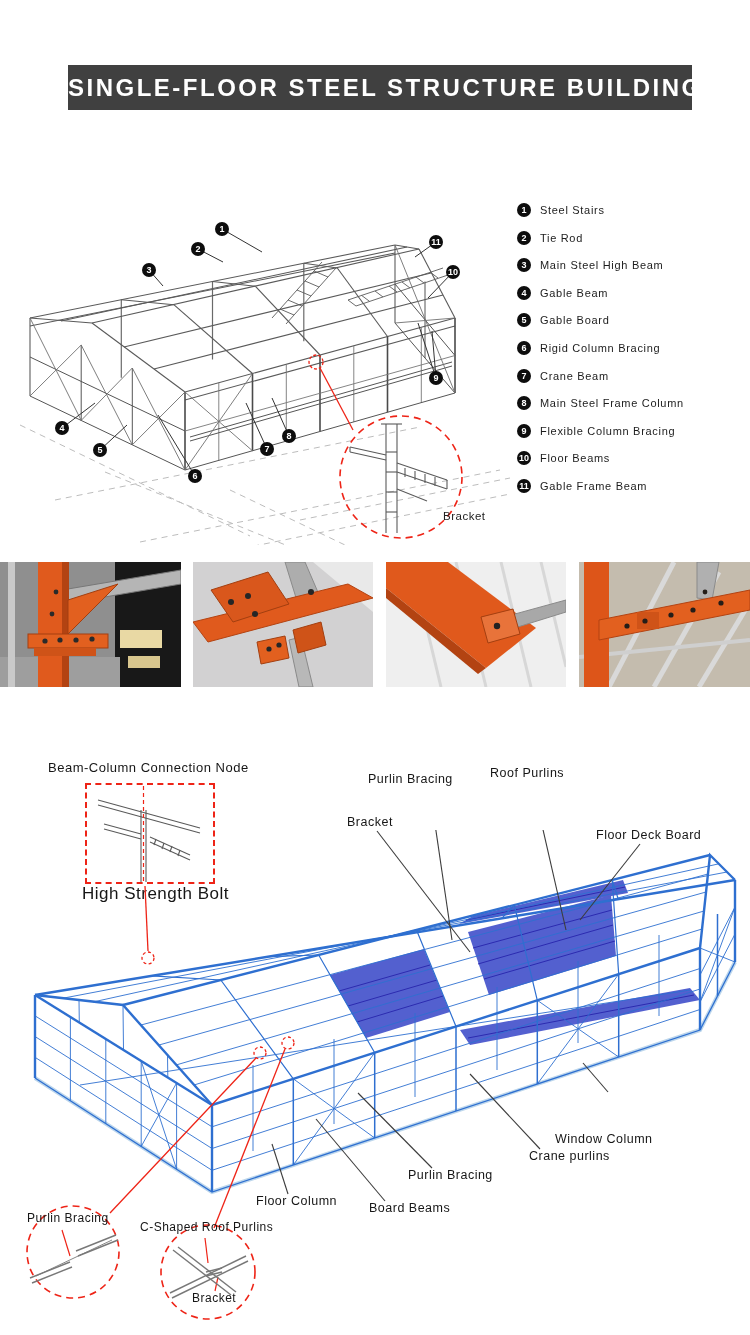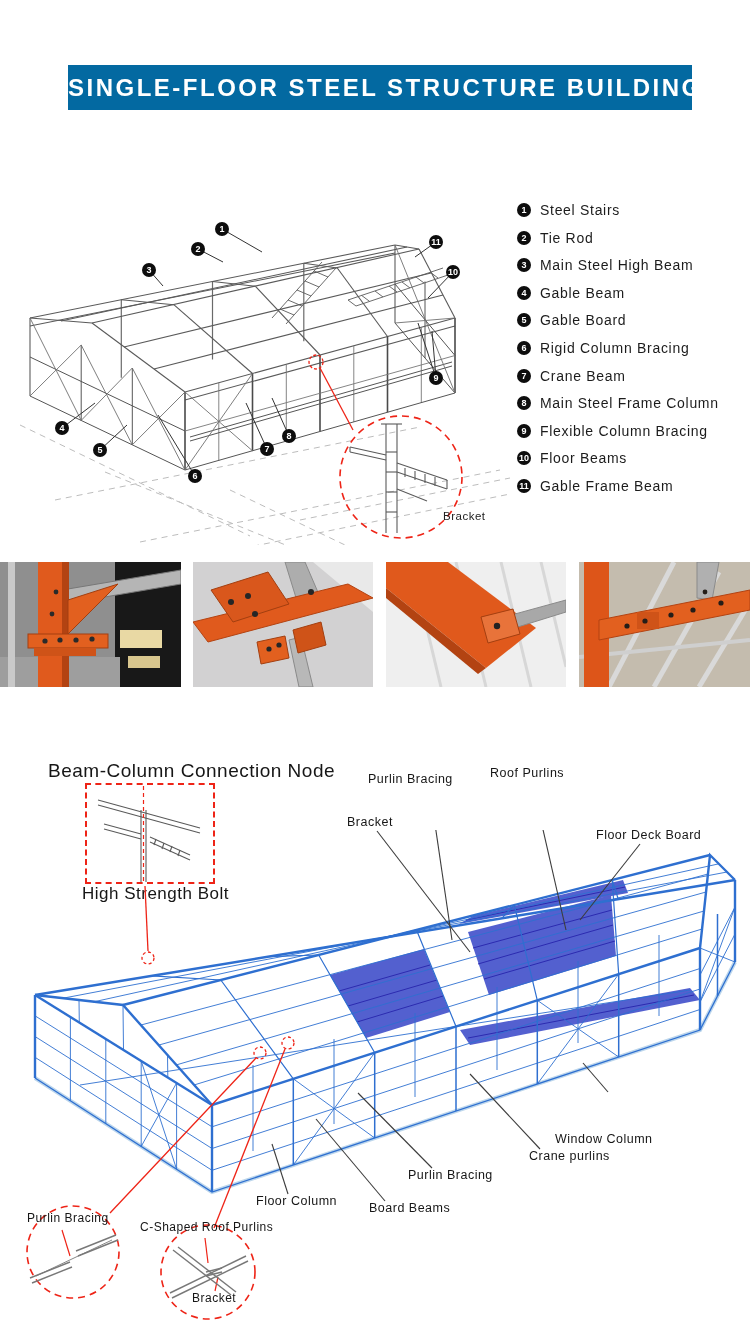--- a/index.html
+++ b/index.html
@@ -1,28 +1,28 @@
 <!DOCTYPE html>
 <html><head>
 <meta charset="utf-8">
 <style>
   html,body{margin:0;padding:0;background:#ffffff;}
   .page{position:relative;width:750px;height:1335px;background:#fff;overflow:hidden;
         font-family:"Liberation Sans",sans-serif;}
-  .banner{position:absolute;left:68px;top:65px;width:624px;height:45px;background:#0369a1;
+  .banner{position:absolute;left:68px;top:65px;width:624px;height:45px;background:#404040;
           color:#fff;font-size:24px;font-weight:bold;letter-spacing:2.5px;line-height:45px;
           white-space:nowrap;}
   svg{position:absolute;}
   .badge{position:absolute;width:14px;height:14px;border-radius:50%;background:#0d0d0d;color:#fff;
          font-size:9px;font-weight:bold;line-height:14px;text-align:center;letter-spacing:0;}
   .legend{position:absolute;left:517px;top:203px;width:232px;}
   .legend-item{display:flex;align-items:center;height:14px;margin-bottom:13.6px;}
   .legend-bullet{flex:0 0 14px;width:14px;height:14px;border-radius:50%;background:#0d0d0d;color:#fff;
                  font-size:9px;font-weight:bold;line-height:14px;text-align:center;margin-right:9px;}
-  .legend-label{font-size:14px;color:#1c1c1c;letter-spacing:.7px;white-space:nowrap;}
+  .legend-label{font-size:11px;color:#1c1c1c;letter-spacing:.7px;white-space:nowrap;}
   .lbl{position:absolute;font-size:12.5px;color:#161616;letter-spacing:.5px;white-space:nowrap;}
   .lbl.small{font-size:12px;}
   .bracket-lbl{position:absolute;left:443px;top:510px;font-size:11.5px;color:#222;letter-spacing:.5px;}
   .bolt-box{position:absolute;left:85px;top:783px;width:130px;height:101px;border:2px dashed #ee2417;
             box-sizing:border-box;}
 </style>
 </head>
 <body>
 
 <div class="page">
@@ -308,21 +308,21 @@
     <g fill="#241d18">
         <circle cx="48" cy="64" r="2.6"></circle>
         <circle cx="66" cy="59" r="2.6"></circle>
         <circle cx="92" cy="53" r="2.6"></circle>
         <circle cx="114" cy="48" r="2.6"></circle>
         <circle cx="142" cy="41" r="2.6"></circle>
         <circle cx="126" cy="30" r="2.4"></circle>
       </g>
   </svg>
 
-  <div class="lbl" style="left:48px;top:760px;font-size:19px">Beam-Column Connection Node</div>
+  <div class="lbl" style="left:48px;top:760px;font-size:13px">Beam-Column Connection Node</div>
   <div class="bolt-box"></div>
   <svg style="left:85px;top:783px" width="130" height="101" viewBox="85 783 130 101">
     <g stroke="#5a5a5a" stroke-width="1.1" fill="none">
       <path d="M98,800 L200,828"></path>
         <path d="M98,805 L200,833"></path>
       <path d="M141,810 L141,882"></path>
         <path d="M146,810 L146,882"></path>
       <path d="M104,824 L141,834"></path>
         <path d="M104,829 L141,839"></path>
       <path d="M150,837 L190,855"></path>

